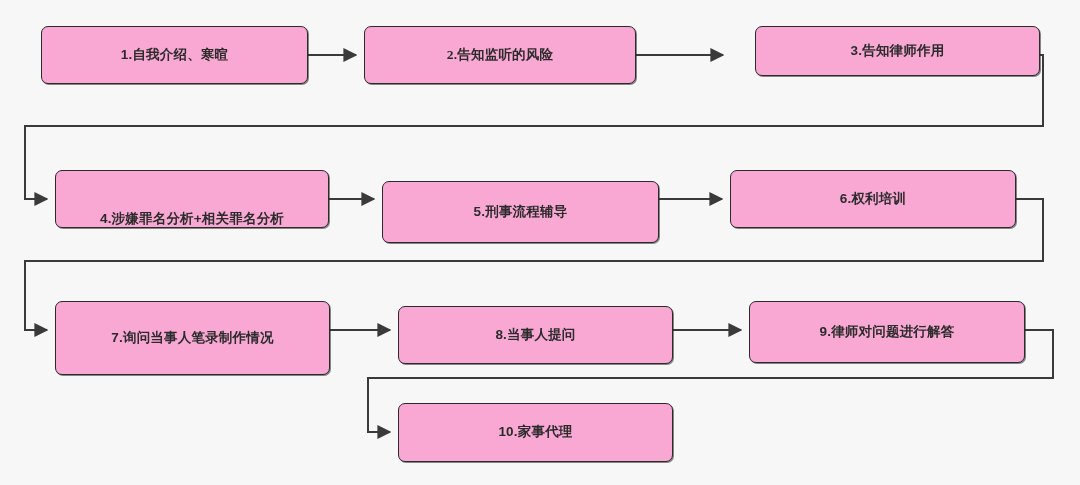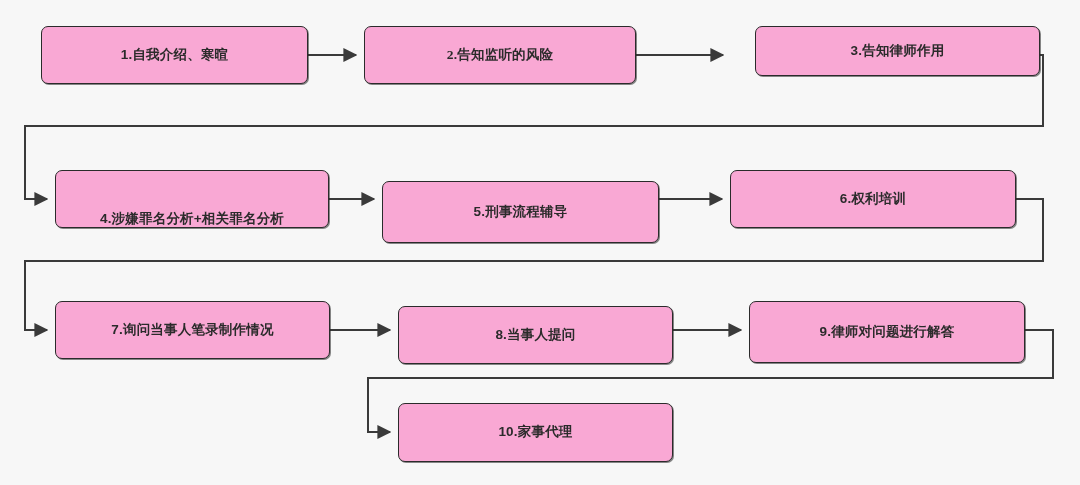--- a/index.html
+++ b/index.html
@@ -49,21 +49,21 @@
   }
   
   #n1 { left: 41px;  top: 26px;  width: 267px; height: 58px; }
   #n2 { left: 364px; top: 26px;  width: 272px; height: 58px; font-family: Liberation Serif, serif; }
   #n3 { left: 731px; top: 26px;  width: 285px; height: 50px; margin-left: 24px; }
   
   #n4 { left: 55px;  top: 170px; width: 274px; height: 58px; align-items: flex-end; }
   #n5 { left: 382px; top: 160px; width: 277px; height: 62px; margin-top: 21px; }
   #n6 { left: 730px; top: 170px; width: 286px; height: 58px; }
   
-  #n7 { left: 55px;  top: 301px; width: 275px; height: 58px; }
+  #n7 { left: 55px;  top: 301px; width: 275px; height: 74px; }
   #n8 { left: 398px; top: 306px; width: 275px; height: 58px; }
   #n9 { left: 749px; top: 301px; width: 276px; height: 62px; }
   
   #n10 { left: 398px; top: 403px; width: 275px; height: 59px; align-items: center; }
 </style>
 </head>
 <body>
 
 <div id="canvas">
 

